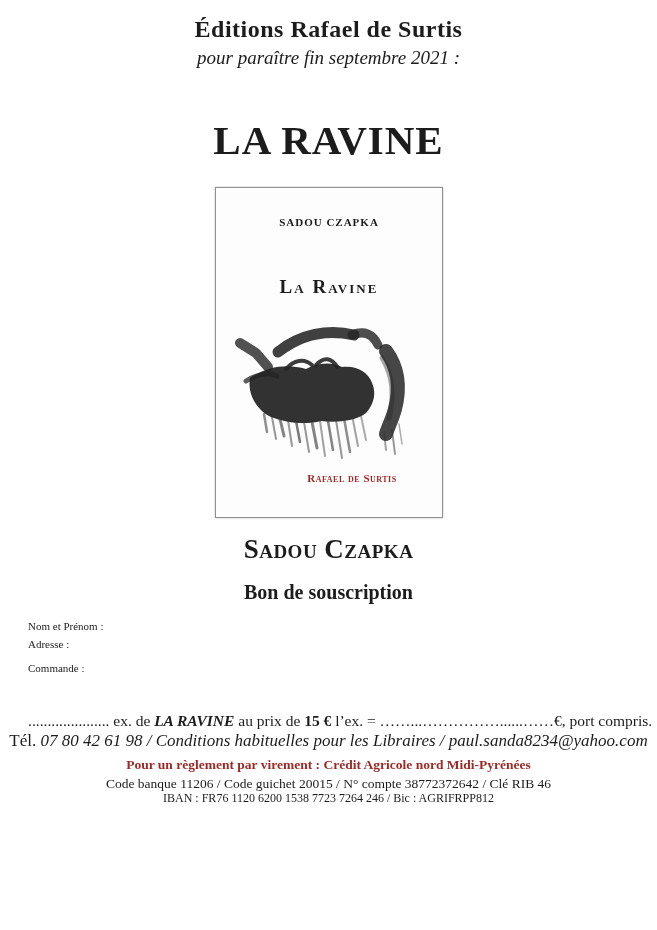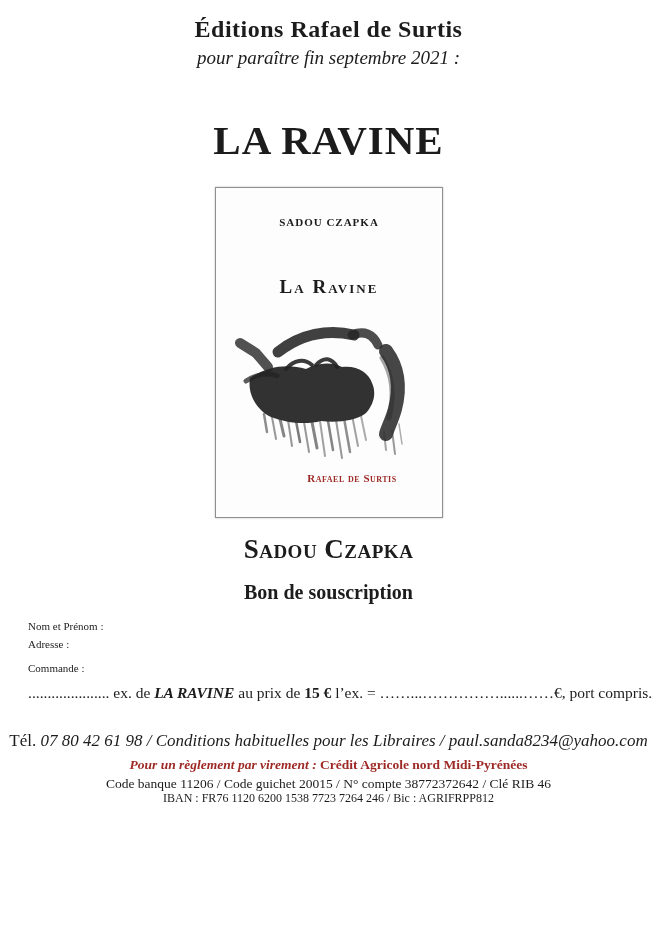--- a/index.html
+++ b/index.html
@@ -34,31 +34,31 @@
     font-variant:small-caps;font-size:11px;font-weight:bold;letter-spacing:.5px;color:#9e2a26;margin-left:23px;}
 
   .section-author{top:534px;font-variant:small-caps;font-size:27px;font-weight:bold;letter-spacing:.5px;}
   .section-heading{top:581px;font-size:20px;font-weight:bold;}
 
   .form-label{position:absolute;left:28px;font-size:11px;text-align:left;}
   .lbl-name{top:620px;}
   .lbl-address{top:638px;}
   .lbl-order{top:662px;}
 
-  .order-line{position:absolute;top:684px;left:28px;width:610px;font-size:15.5px;text-align:center;white-space:nowrap;}
+  .order-line{position:absolute;top:712px;left:28px;width:610px;font-size:15.5px;text-align:center;white-space:nowrap;}
   .order-line i{font-style:italic;}
   .order-line b{font-weight:bold;}
 
   .red{color:#9e2a26;}
   .cheque-line{top:706px;font-size:14.5px;}
   .cheque-line b{font-weight:bold;}
   .tel-line{top:731px;font-size:17px;}
   .tel-line i{font-style:italic;}
   .virement-line{top:757px;font-size:13.5px;font-weight:bold;}
-  .virement-line .vi{font-style:italic;text-align:center;}
+  .virement-line .vi{text-align:center;}
   .bank-line1{top:776px;font-size:13.5px;}
   .bank-line2{top:791px;font-size:12px;}
 </style>
 </head>
 <body>
 
 <div class="page">
 
   <div class="abs publisher-header">Éditions Rafael de Surtis</div>
   <div class="abs release-subtitle">pour paraître fin septembre 2021 :</div>

